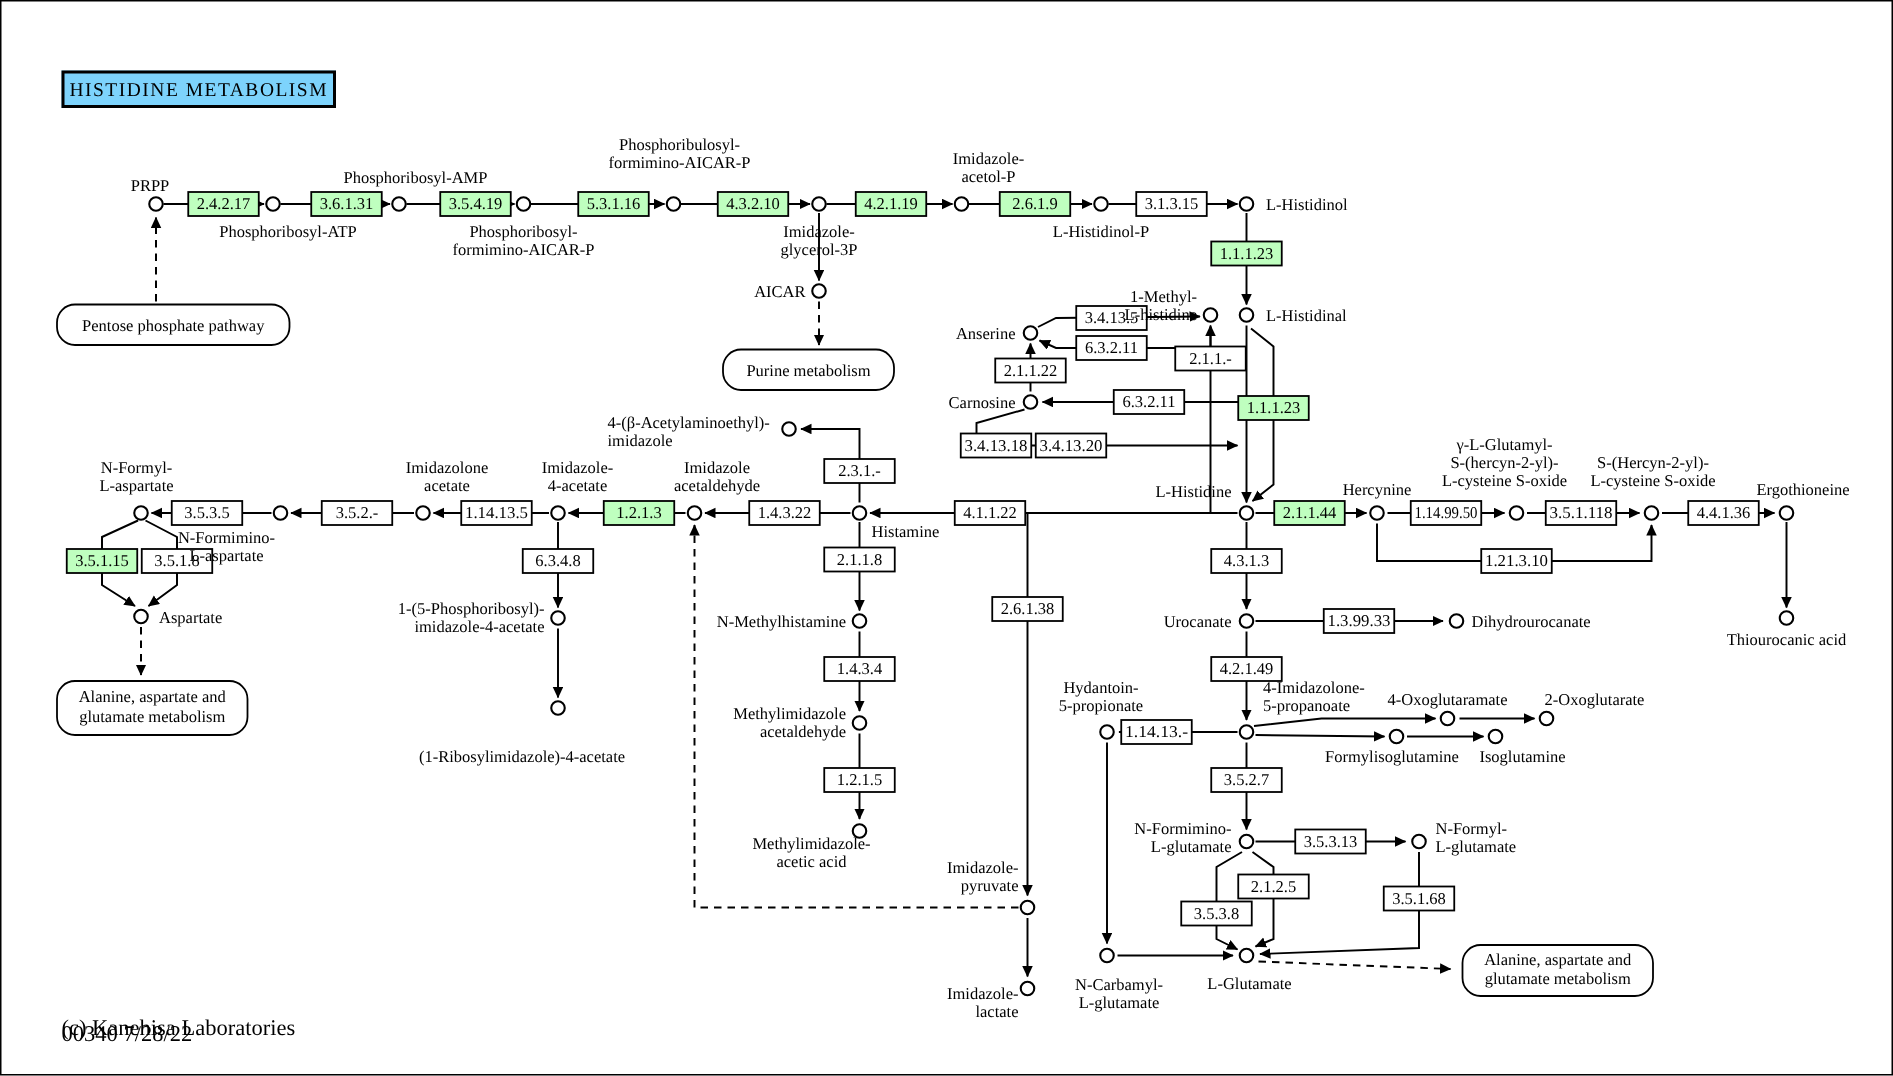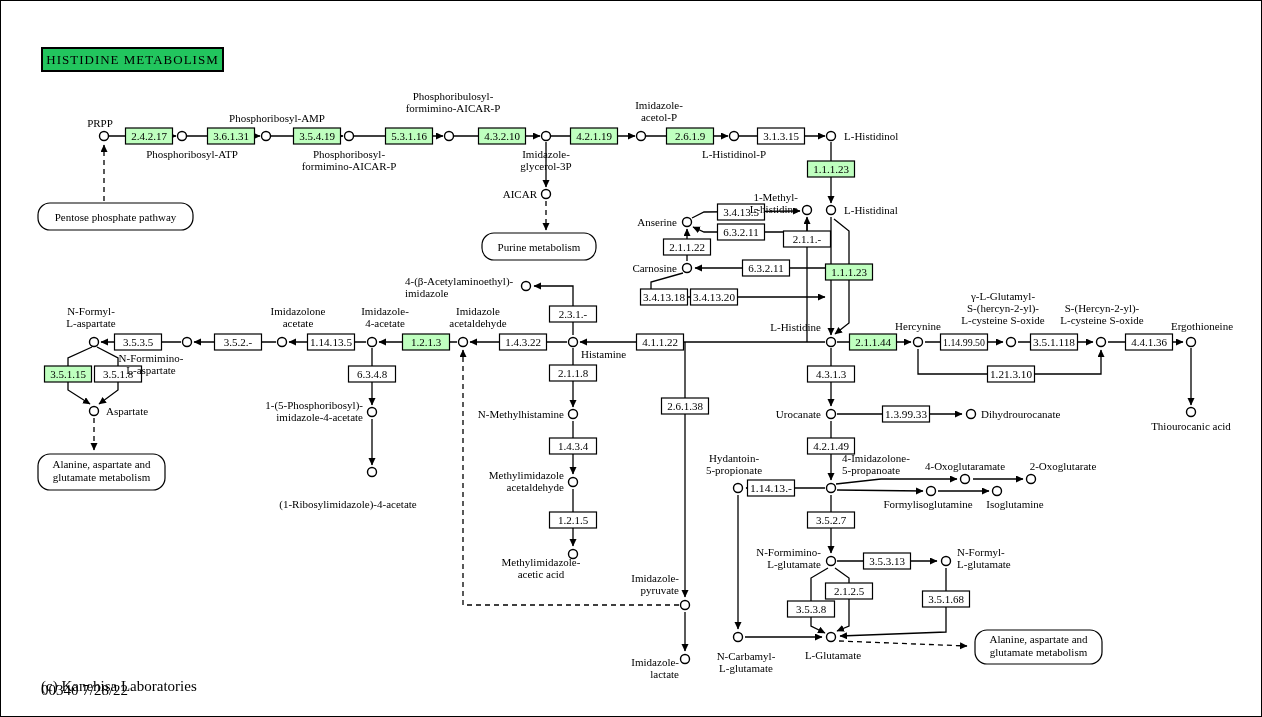--- a/index.html
+++ b/index.html
@@ -2,21 +2,21 @@
 <html><head>
 <meta charset="utf-8">
 <style>
   * { margin:0; padding:0; box-sizing:border-box; }
   body { background:#fff; font-family:"Liberation Serif","DejaVu Serif",serif; }
   #canvas { position:relative; width:1262px; height:717px; background:#fff; border:1px solid #000; overflow:hidden; }
   #pathway-svg { position:absolute; left:0; top:0; }
   svg text { font-family:"Liberation Serif","DejaVu Serif",serif; fill:#000; }
   #title-box { position:absolute; left:40px; top:46px; width:183px; height:25px; border:2px solid #000;
                display:flex; align-items:center; justify-content:center; font-size:13px; letter-spacing:1px;
-               background:#22c55e; white-space:nowrap; }
+               background:#7dd3fc; white-space:nowrap; }
   .footer-line { position:absolute; left:40px; font-size:15px; }
   #footer1 { top:681px; }
   #footer2 { top:677px; }
 </style>
 </head>
 <body>
 
 <div id="canvas">
   <svg id="pathway-svg" width="1262" height="717" viewBox="0 0 1262 717">
     <defs>

